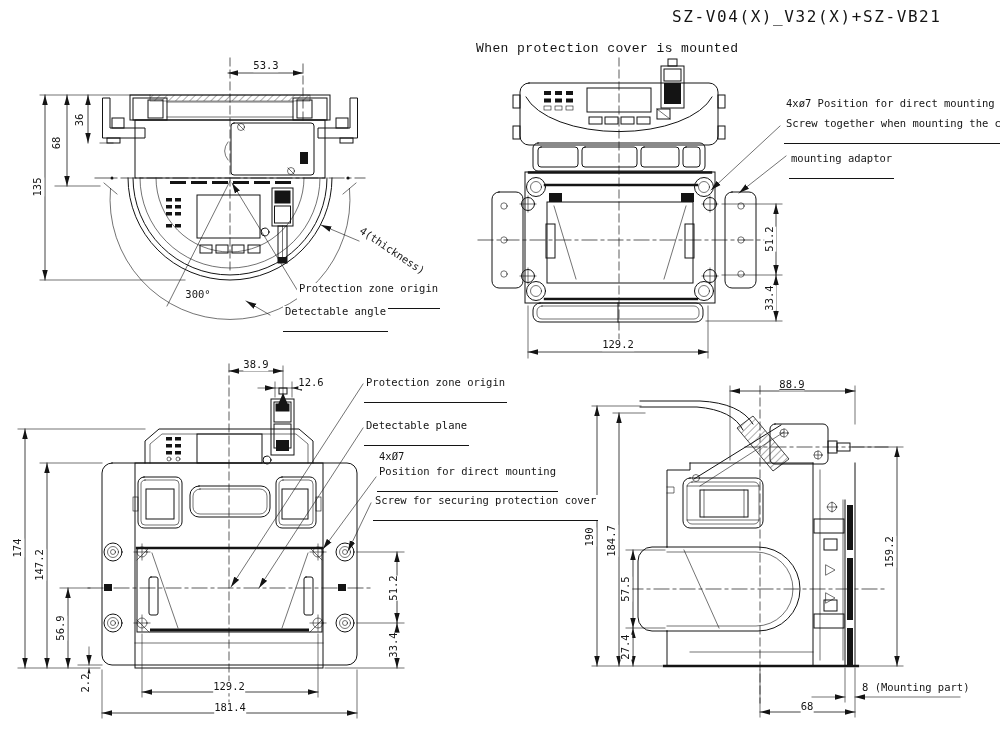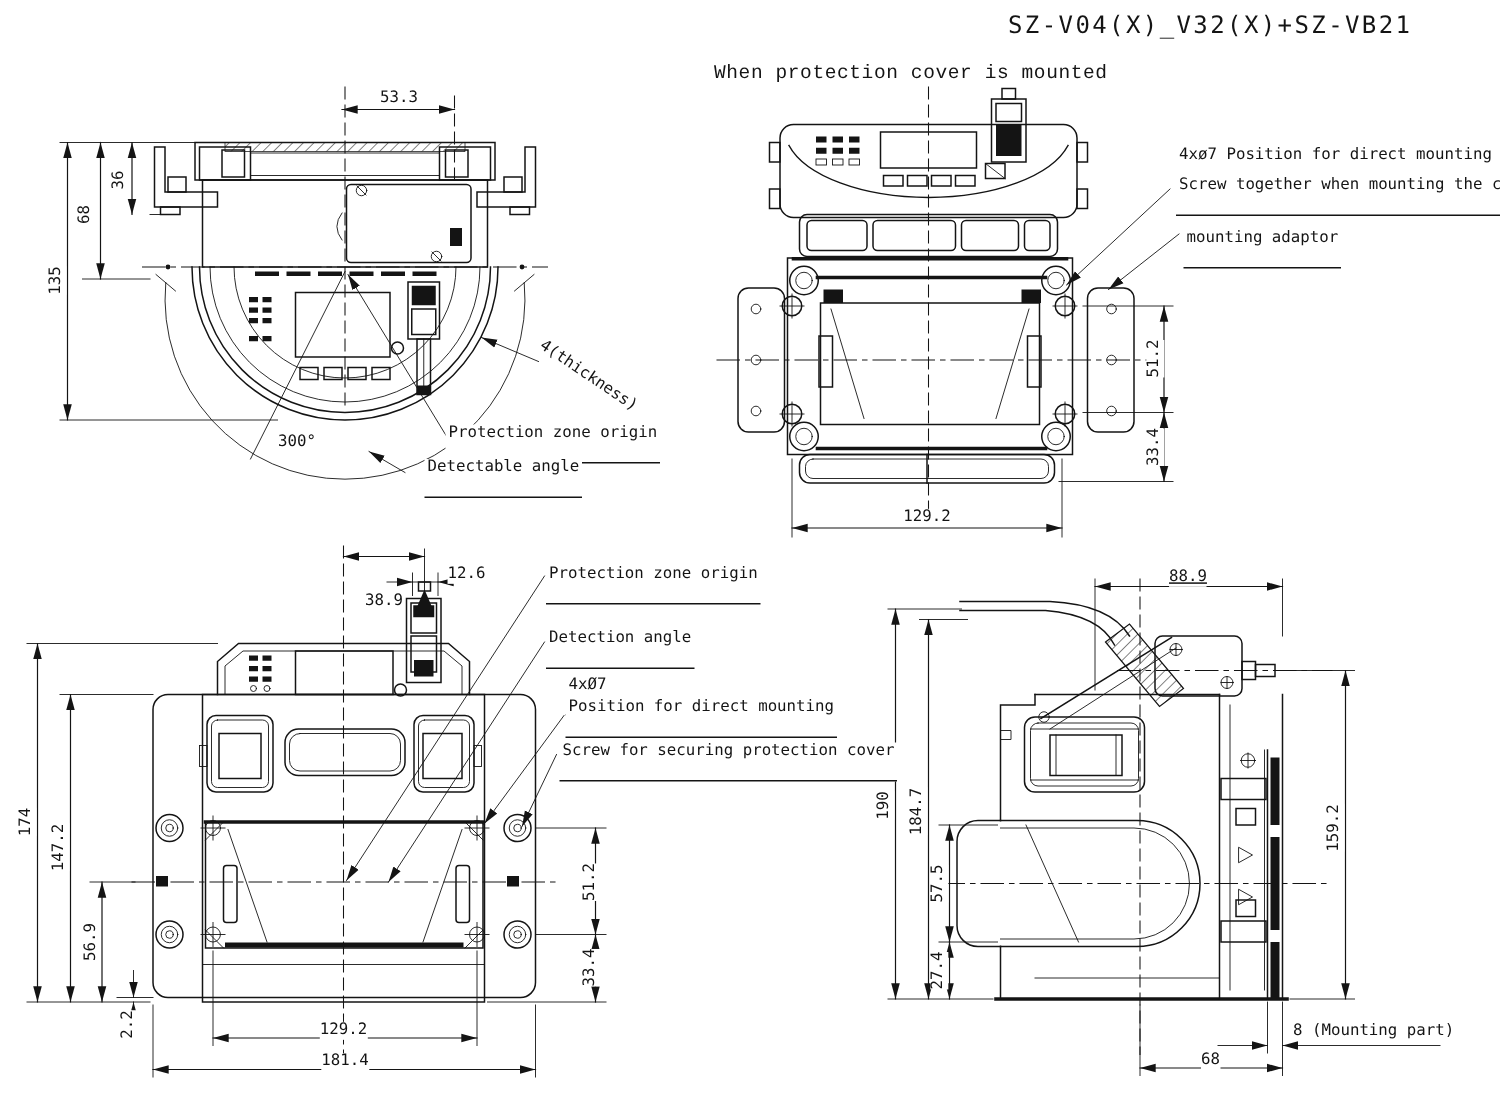--- a/index.html
+++ b/index.html
@@ -468,24 +468,24 @@
 <div class="lbl callout" style="left:271px;top:306px;margin-left:12px;">Detectable angle</div>
 <div class="lbl rot34" style="left:392px;top:251px;">4(thickness)</div>
 
 <div class="lbl callout" style="left:784px;top:98px;">4xø7 Position for direct mounting</div>
 <div class="lbl callout" style="left:784px;top:118px;">Screw together when mounting the cover</div>
 <div class="lbl callout" style="left:789px;top:153px;">mounting adaptor</div>
 <div class="lbl vert" style="left:770px;top:239px;">51.2</div>
 <div class="lbl vert" style="left:770px;top:298px;">33.4</div>
 <div class="lbl ctr" style="left:618px;top:345px;">129.2</div>
 
-<div class="lbl ctr" style="left:256px;top:365px;margin-top:36px;">38.9</div>
+<div class="lbl ctr" style="left:256px;top:365px;">38.9</div>
 <div class="lbl ctr" style="left:311px;top:383px;">12.6</div>
 <div class="lbl callout" style="left:364px;top:377px;">Protection zone origin</div>
-<div class="lbl callout" style="left:364px;top:420px;">Detection angle</div>
+<div class="lbl callout" style="left:364px;top:420px;">Detectable plane</div>
 <div class="lbl callout" style="left:377px;top:451px;">4xØ7</div>
 <div class="lbl callout" style="left:377px;top:466px;">Position for direct mounting</div>
 <div class="lbl callout" style="left:373px;top:495px;">Screw for securing protection cover</div>
 <div class="lbl vert" style="left:18px;top:548px;">174</div>
 <div class="lbl vert" style="left:40px;top:565px;">147.2</div>
 <div class="lbl vert" style="left:61px;top:628px;">56.9</div>
 <div class="lbl vert" style="left:86px;top:683px;">2.2</div>
 <div class="lbl vert" style="left:394px;top:588px;">51.2</div>
 <div class="lbl vert" style="left:394px;top:645px;">33.4</div>
 <div class="lbl ctr" style="left:229px;top:687px;">129.2</div>

